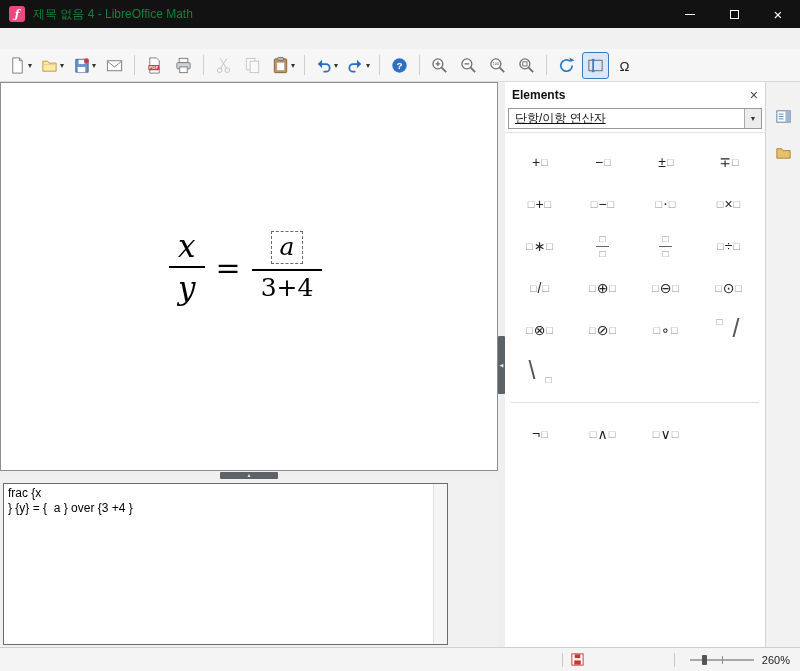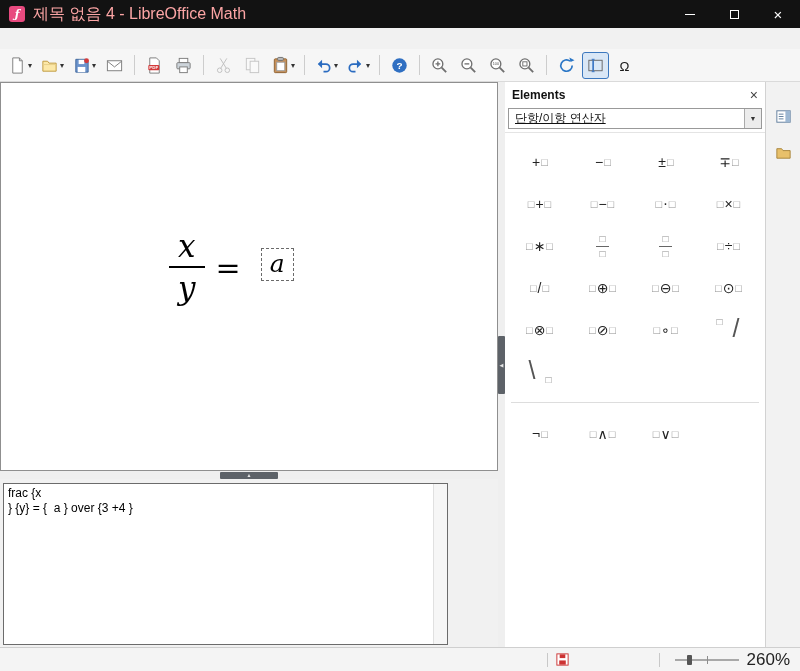--- a/index.html
+++ b/index.html
@@ -3,21 +3,21 @@
 <meta charset="utf-8">
 <style>
   * { margin:0; padding:0; box-sizing:border-box; }
   html,body { width:800px; height:671px; overflow:hidden; }
   body { font-family:"Liberation Sans","DejaVu Sans",sans-serif; font-size:12px; color:#1a1a1a; background:#f1f1f1; }
   #app { position:relative; width:800px; height:671px; background:#f1f1f1; }
 
   
   .titlebar { position:absolute; left:0; top:0; width:800px; height:28px; background:#121212; color:#f0f0f0; display:flex; align-items:center; padding-left:9px; }
   .app-icon { width:16px; height:16px; border-radius:3px; background:#e84a7f; color:#fff; display:flex; align-items:center; justify-content:center; font:italic bold 11px "DejaVu Serif",serif; margin-right:8px; }
-  .title-text { font-size:16px; color:#fca5a5; }
+  .title-text { font-size:12px; color:#15803d; }
   .win-controls { margin-left:auto; display:flex; height:100%; }
   .win-btn { width:44px; height:100%; display:flex; align-items:center; justify-content:center; color:#fff; background:transparent; border:none; }
   .min-glyph { display:block; width:10px; height:1px; background:#fff; }
   .max-glyph { display:block; width:9px; height:9px; border:1px solid #fff; }
   .close-glyph { font-size:15px; line-height:1; }
 
   
   .menubar { position:absolute; left:0; top:28px; width:800px; height:21px; background:#f6f6f6; display:flex; align-items:center; padding-left:3px; }
   .menu-item { padding:3px 8px; color:#111; cursor:default; }
 
@@ -84,21 +84,21 @@
   
   .statusbar { position:absolute; left:0; top:647px; width:800px; height:24px; background:#f4f4f4; border-top:1px solid #cfcfcf; display:flex; align-items:center; }
   .sb-spacer { flex:1; }
   .sb-gap { width:82px; }
   .sb-sep { width:1px; height:14px; background:#c8c8c8; margin:0 7px; }
   .sb-mod { display:flex; align-items:center; }
   .zoom-slider { position:relative; width:64px; height:16px; margin:0 8px; }
   .zs-track { position:absolute; left:0; right:0; top:7px; height:2px; background:#a8a8a8; }
   .zs-mid { position:absolute; left:50%; top:4px; width:1px; height:8px; background:#8d8d8d; }
   .zs-handle { position:absolute; left:12px; top:3px; width:5px; height:10px; background:#555; border-radius:1px; }
-  .zoom-text { font-size:17px; color:#222; padding-right:10px; min-width:36px; text-align:right; }
+  .zoom-text { font-size:11px; color:#222; padding-right:10px; min-width:36px; text-align:right; }
 </style>
 </head>
 <body>
 
 <div id="app">
 
   <div class="titlebar">
     <span class="app-icon">ƒ</span>
     <span class="title-text">제목 없음 4 - LibreOffice Math</span>
     <div class="win-controls">
@@ -294,20 +294,21 @@
 
   <div class="formula-area">
     <div class="formula-row">
       <span class="frac">
         <span class="num it fs-big">x</span>
         <span class="den it fs-big">y</span>
       </span>
       <span class="eq">=</span>
       <span class="frac">
         <span class="num"><span class="selbox it fs-mid">a</span></span>
+        <span class="den fs-mid">3+4</span>
       </span>
     </div>
   </div>
 
   <div class="h-splitter">
     <div class="h-handle">▲</div>
   </div>
   <div class="v-splitter">
     <div class="v-handle">◀</div>
   </div>

